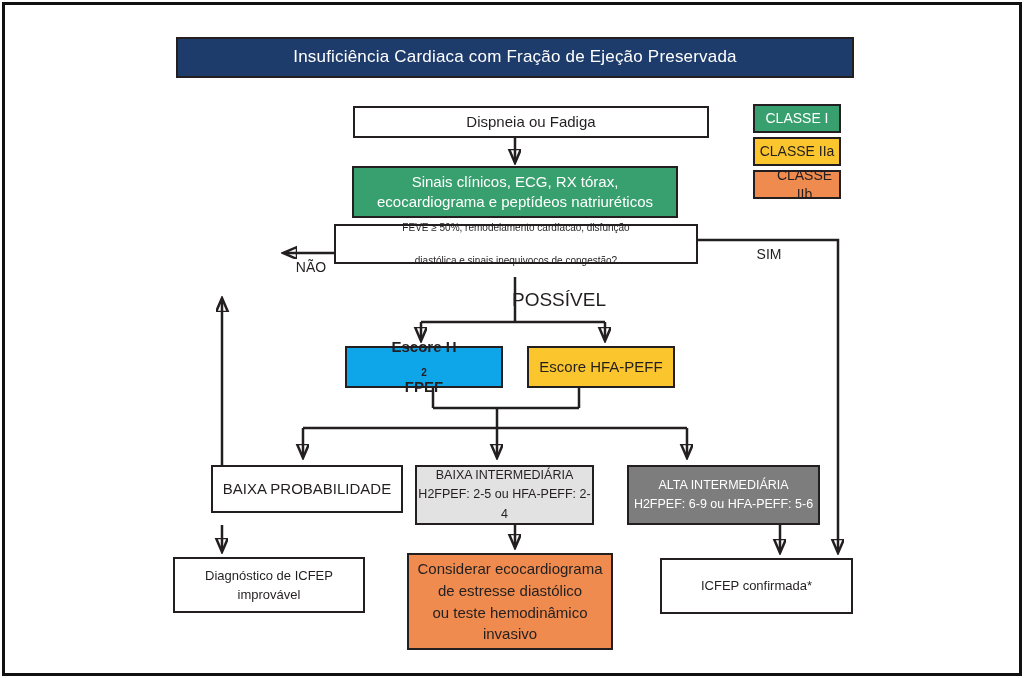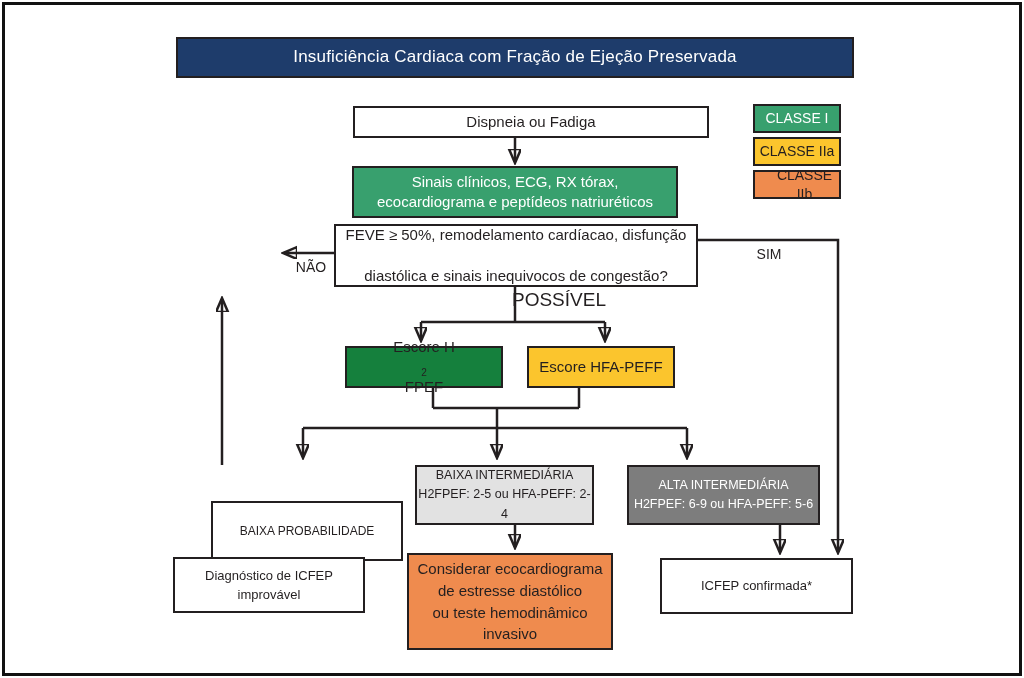--- a/index.html
+++ b/index.html
@@ -13,31 +13,31 @@
     display:flex;flex-direction:column;align-items:center;justify-content:center;
     text-align:center;line-height:1.35;
   }
   .box span{display:block;}
   #title-bar{
     left:176px;top:37px;width:678px;height:41px;background:#1e3c6b;color:#ffffff;
     font-weight:normal;font-size:17px;letter-spacing:.2px;
   }
   #dispneia{left:353px;top:106px;width:356px;height:32px;font-size:15px;}
   #sinais{left:352px;top:166px;width:326px;height:52px;background:#38a06e;color:#ffffff;font-size:15px;}
-  #feve{left:334px;top:224px;width:364px;height:63px;font-size:15px;gap:20px;}
+  #feve{left:334px;top:224px;width:364px;height:40px;font-size:10px;gap:20px;}
   #considerar{left:173px;top:215px;width:101px;height:77px;font-size:12px;line-height:1.55;}
   .legend-box{left:753px;width:88px;height:29px;font-size:14px;}
   #legend-1{top:104px;background:#38a06e;color:#ffffff;}
   #legend-2{top:137px;background:#fbc52d;}
   #legend-3{top:170px;background:#ef8b4e;padding-left:15px;}
-  #escore1{left:345px;top:346px;width:158px;height:42px;background:#15803d;font-size:15px;}
+  #escore1{left:345px;top:346px;width:158px;height:42px;background:#0ea5e9;font-size:15px;font-weight:bold;}
   #escore2{left:527px;top:346px;width:148px;height:42px;background:#fbc52d;font-size:15px;}
   #escore1 sub{font-size:10px;line-height:0;}
   .row-inline{display:flex;flex-direction:row;align-items:baseline;justify-content:center;}
-  #baixa-prob{left:211px;top:465px;width:192px;height:60px;font-size:12px;line-height:1.55;margin-top:36px;}
+  #baixa-prob{left:211px;top:465px;width:192px;height:48px;font-size:15px;line-height:1.55;}
   #baixa-inter{left:415px;top:465px;width:179px;height:60px;background:#e2e2e2;font-size:12.5px;line-height:1.55;}
   #alta-inter{left:627px;top:465px;width:193px;height:60px;background:#7d7d7d;color:#ffffff;font-size:12.5px;line-height:1.55;}
   #diag{left:173px;top:557px;width:192px;height:56px;font-size:13px;line-height:1.5;}
   #orange-box{left:407px;top:553px;width:206px;height:97px;background:#ef8b4e;font-size:15px;line-height:1.45;}
   #icfep{left:660px;top:558px;width:193px;height:56px;font-size:13px;}
   .edge-label{position:absolute;font-size:14px;text-align:center;}
   #lbl-nao{left:288px;top:259px;width:46px;}
   #lbl-sim{left:739px;top:246px;width:60px;}
   #lbl-possivel{left:512px;top:289px;width:80px;font-size:19px;text-align:left;}
   #connectors{position:absolute;left:0;top:0;width:1024px;height:678px;}

